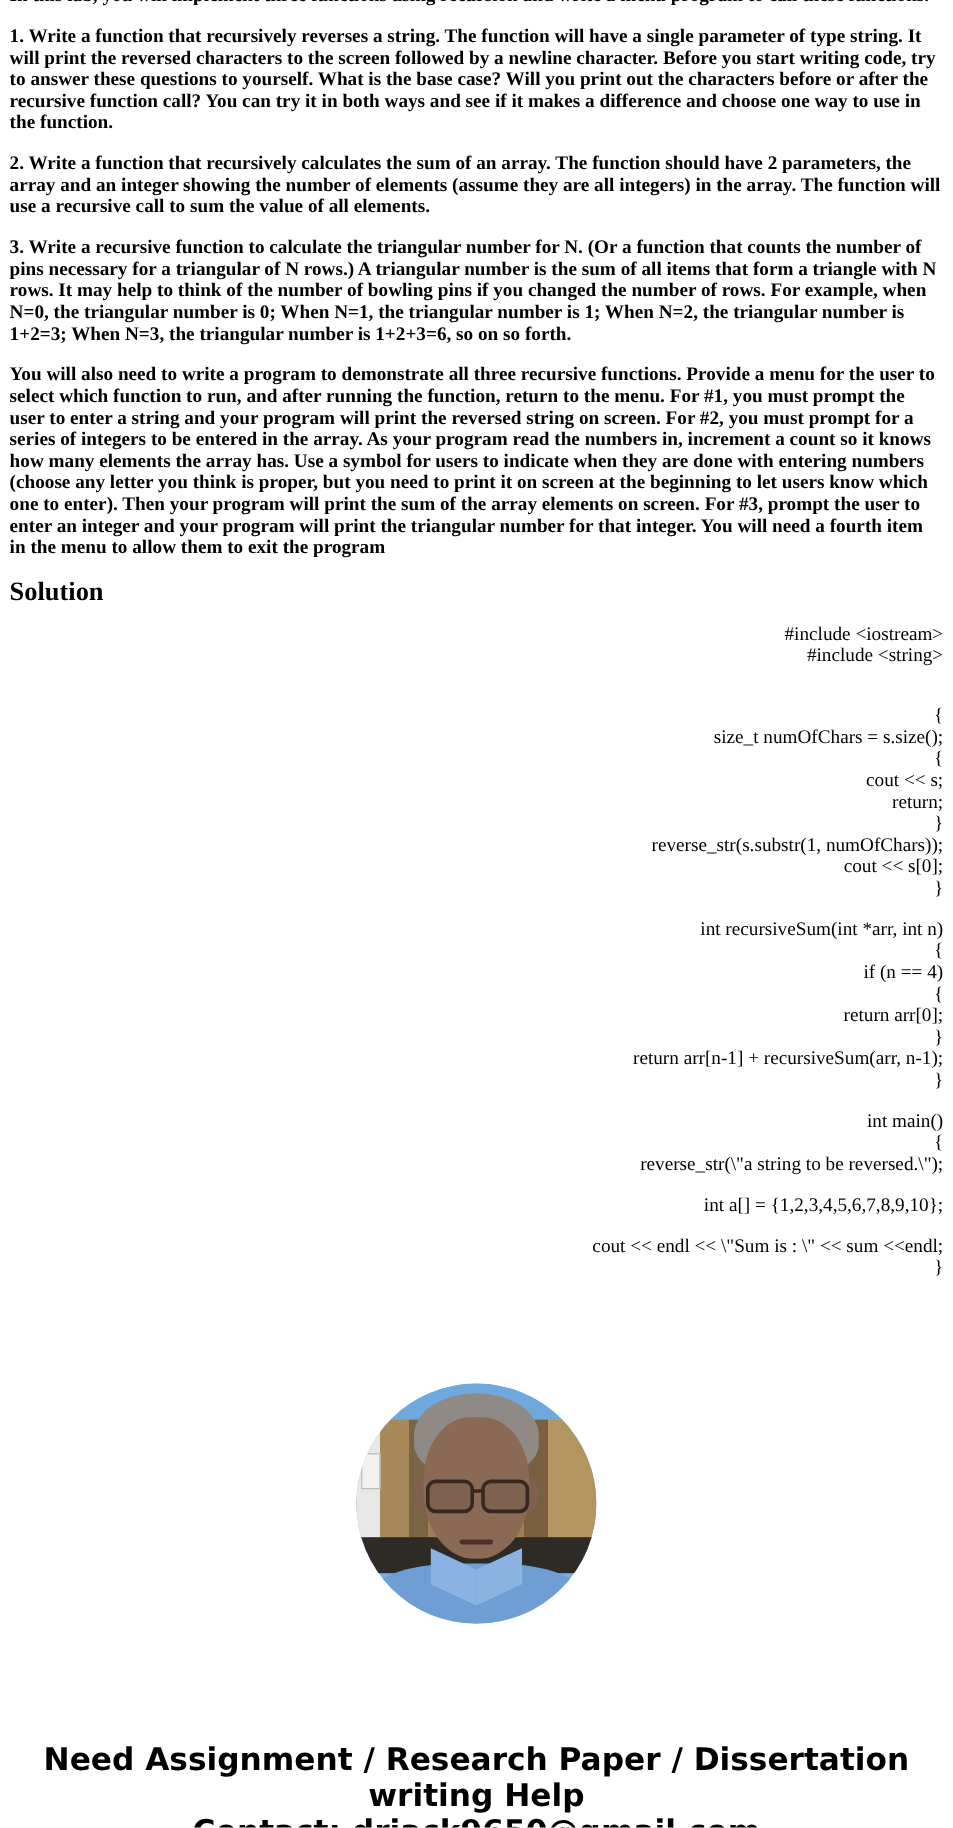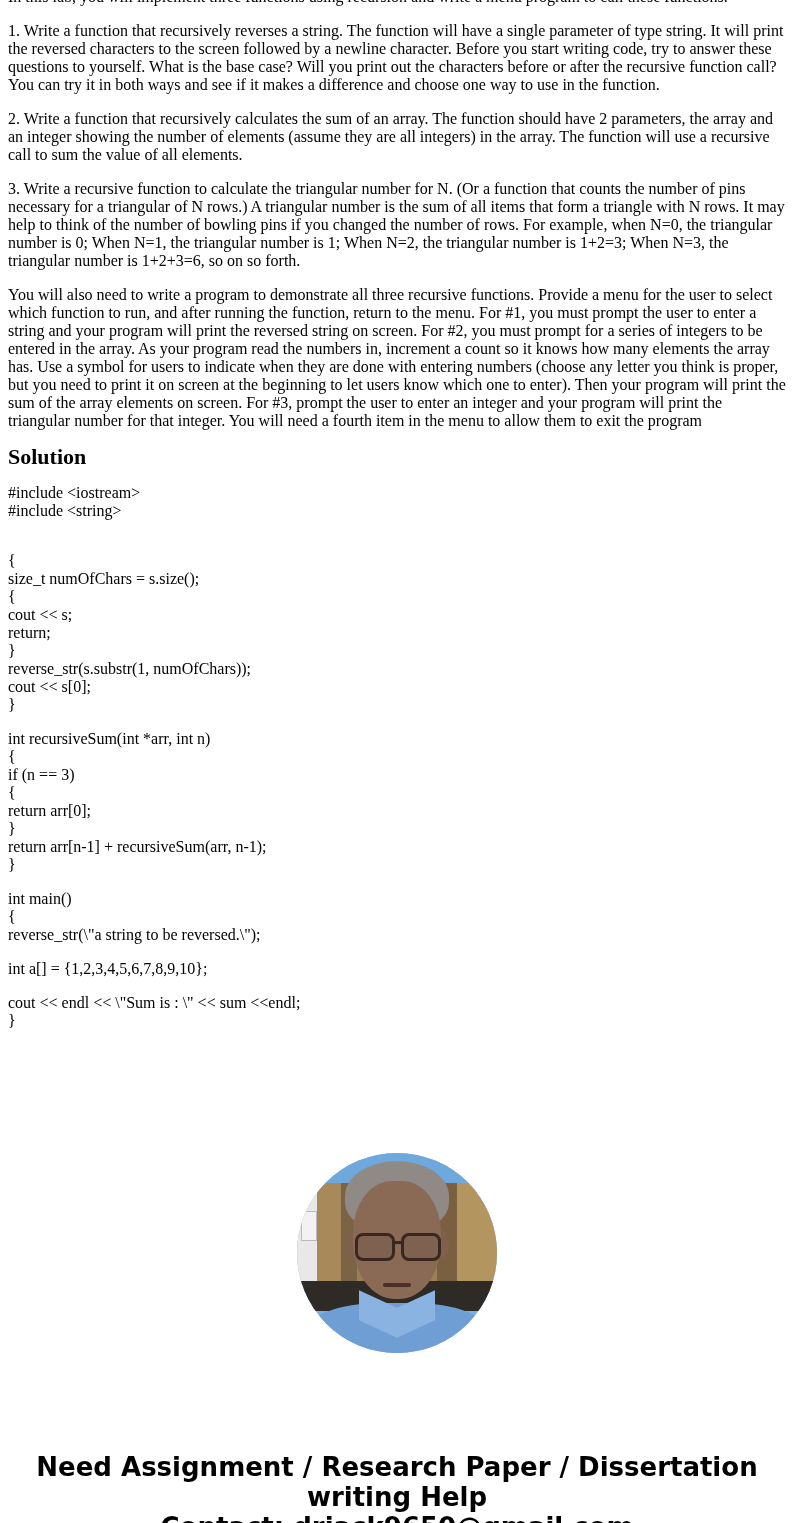--- a/index.html
+++ b/index.html
@@ -18,30 +18,32 @@
       color: #000000;
     }
     .content {
       position: absolute;
       left: 8px;
       right: 8px;
       top: -12px;
     }
     .para {
       margin: 0 0 16px 0;
+      font-weight: bold;
     }
     .solution-heading {
       font-family: "Liberation Serif", serif;
       font-weight: bold;
       font-size: 22px;
       line-height: 22px;
       margin: 4px 0 16px 0;
     }
     .code-block {
       margin: 0;
+      text-align: right;
     }
     .code-line {
       display: block;
       min-height: 18px;
       white-space: pre;
     }
     .code-blank {
       display: block;
       height: 16px;
     }
@@ -156,21 +158,21 @@
       <span class="code-line">{</span>
       <span class="code-line">cout &lt;&lt; s;</span>
       <span class="code-line">return;</span>
       <span class="code-line">}</span>
       <span class="code-line">reverse_str(s.substr(1, numOfChars));</span>
       <span class="code-line">cout &lt;&lt; s[0];</span>
       <span class="code-line">}</span>
       <span class="code-blank"></span>
       <span class="code-line">int recursiveSum(int *arr, int n)</span>
       <span class="code-line">{</span>
-      <span class="code-line">if (n == 3)</span>
+      <span class="code-line">if (n == 4)</span>
       <span class="code-line">{</span>
       <span class="code-line">return arr[0];</span>
       <span class="code-line">}</span>
       <span class="code-line">return arr[n-1] + recursiveSum(arr, n-1);</span>
       <span class="code-line">}</span>
       <span class="code-blank"></span>
       <span class="code-line">int main()</span>
       <span class="code-line">{</span>
       <span class="code-line">reverse_str(\"a string to be reversed.\");</span>
       <span class="code-blank"></span>

